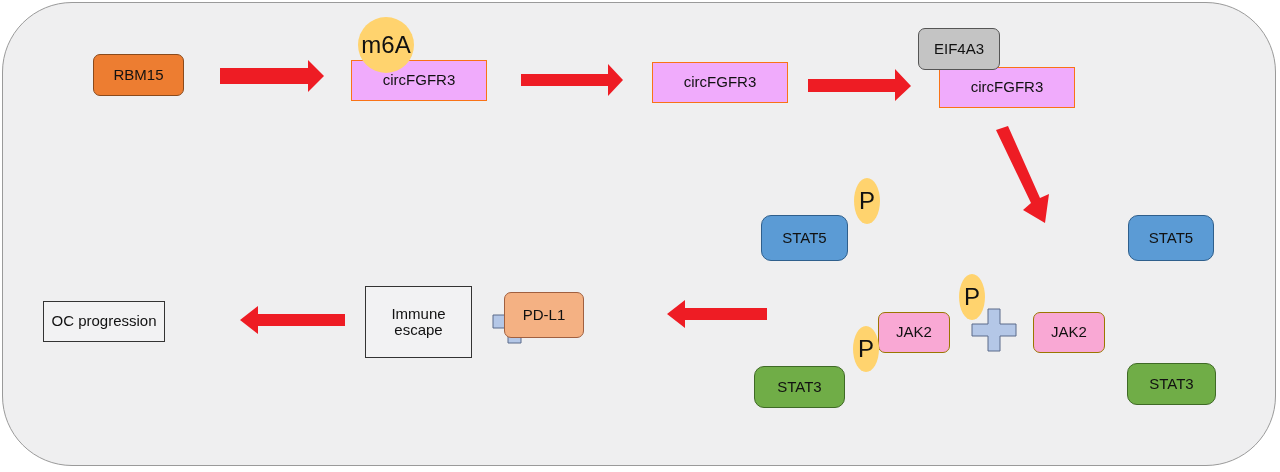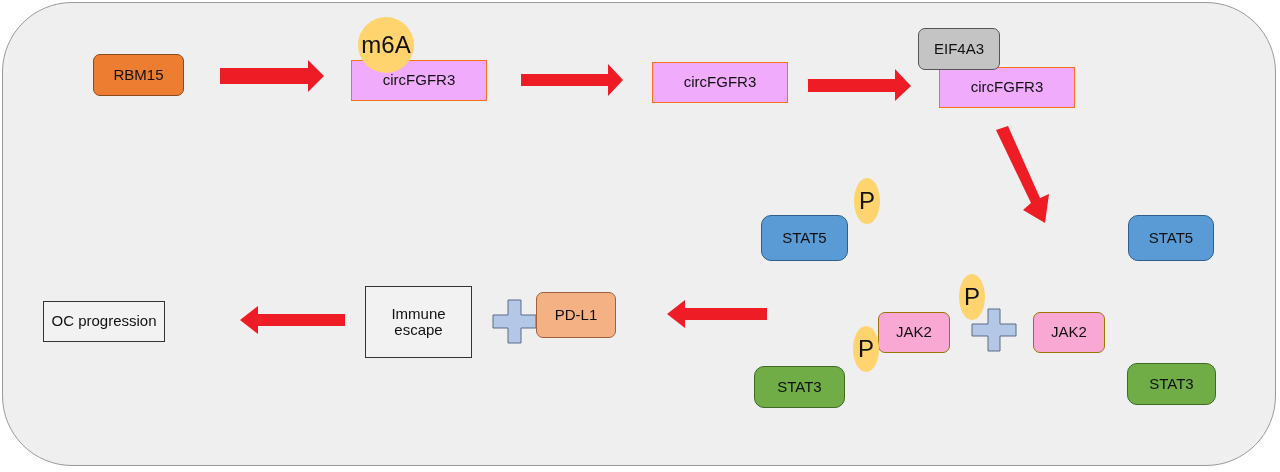--- a/index.html
+++ b/index.html
@@ -82,21 +82,21 @@
     <span>STAT3</span>
   </div>
 <div class="ell" style="left:825px;top:326px;width:26px;height:46px;">
     <span>P</span>
   </div>
 
 <div class="node rnd green" style="left:1127px;top:363px;width:89px;height:42px;">
     <span>STAT3</span>
   </div>
 
-<div class="node rnd salmon" style="left:536px;top:292px;width:80px;height:46px;">
+<div class="node rnd salmon" style="left:504px;top:292px;width:80px;height:46px;">
     <span>PD-L1</span>
   </div>
 
 <div class="node blackbox" style="left:365px;top:286px;width:107px;height:72px;flex-direction:column;">
   <span>Immune</span>
   <span>escape</span>
 </div>
 
 <div class="node blackbox" style="left:15px;top:301px;width:122px;height:41px;margin-left:28px;">
     <span>OC progression</span>

